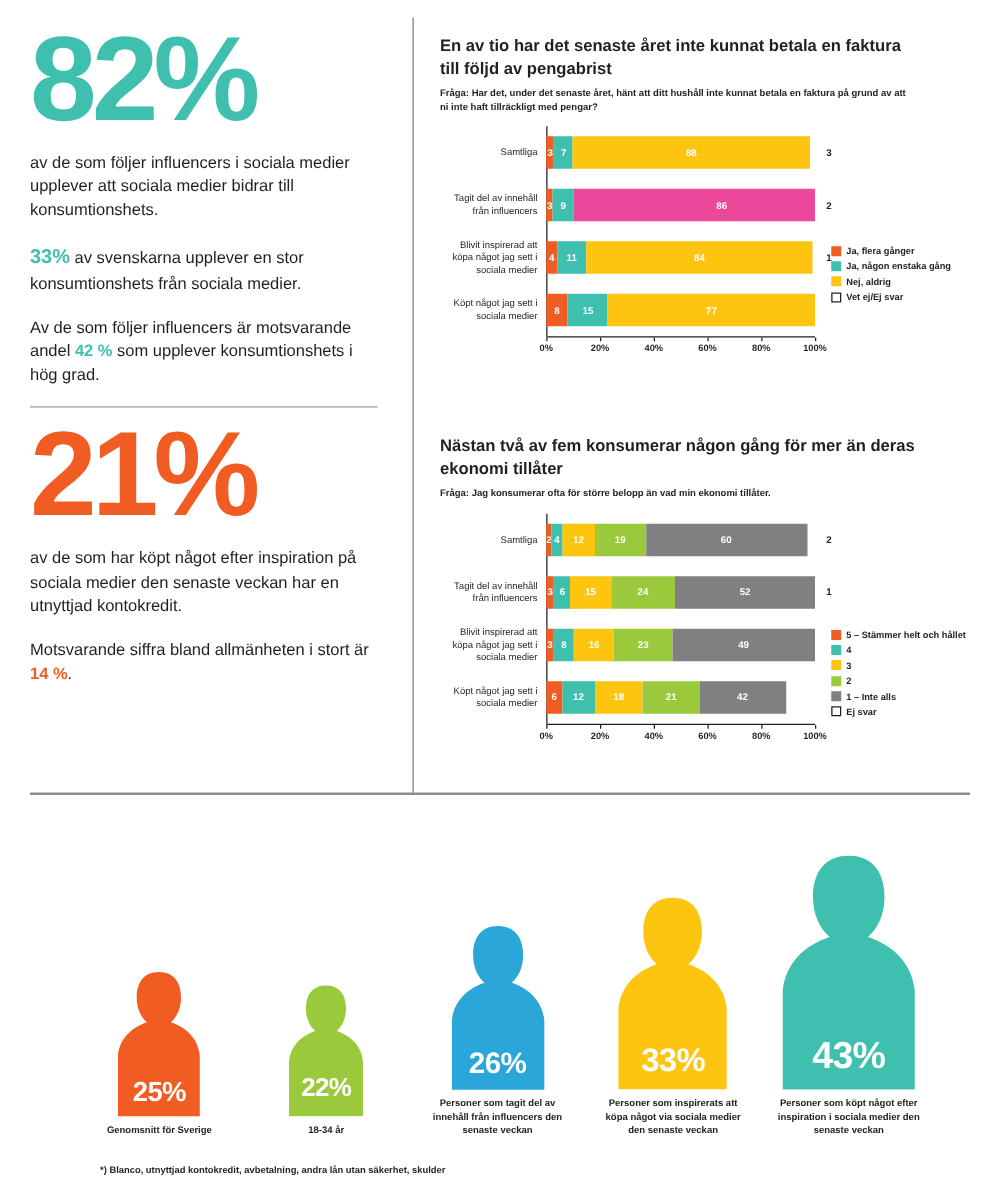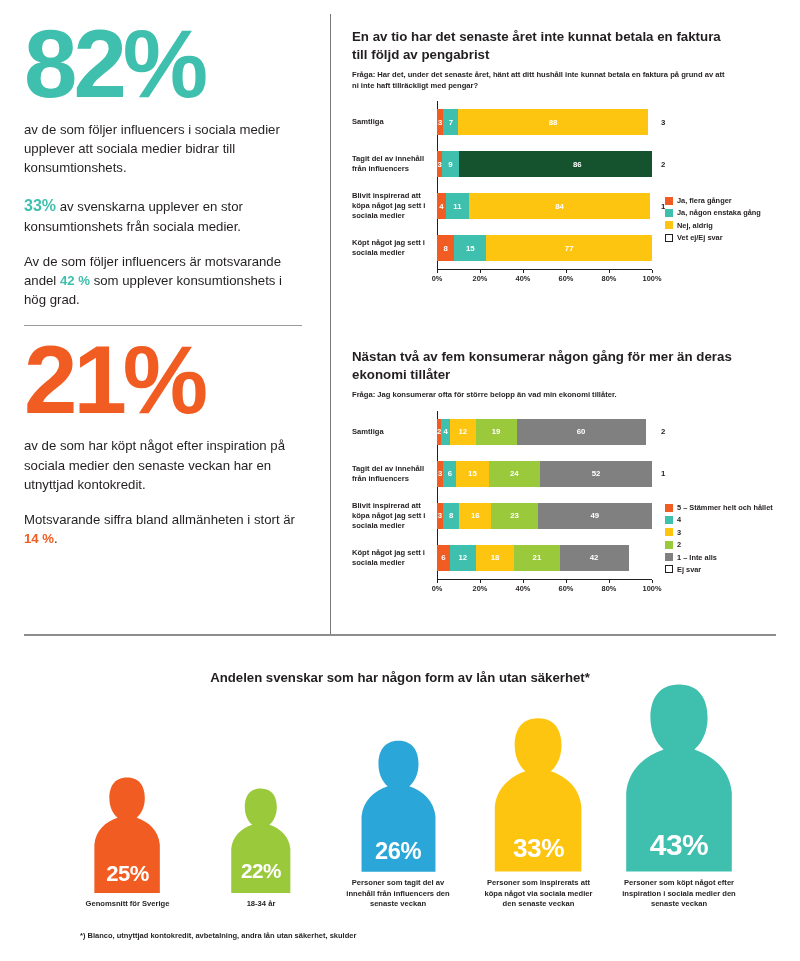--- a/index.html
+++ b/index.html
@@ -55,22 +55,22 @@
     margin:0 0 7px 0; color:#231f20; width:385px;
   }
   .chart-question {
     font-size:7.6px; line-height:1.38; margin:0 0 10px 0; color:#231f20;
     font-weight:bold; width:380px;
   }
 
   .chart-area { position:relative; }
   .bar-row { display:flex; align-items:center; margin-bottom:0; }
   .bar-label {
-    width:85px; padding-right:7px;
-    font-size:7.6px; line-height:1.32; font-weight:bold; color:#231f20;
+    width:85px; text-align:right; padding-right:7px;
+    font-size:7.6px; line-height:1.32; font-weight:normal; color:#231f20;
   }
   .bar-track {
     position:relative; height:26px; width:215px;
     display:flex; align-items:stretch;
   }
   .seg {
     display:flex; align-items:center; justify-content:center;
     color:#ffffff; font-size:7.8px; font-weight:bold; overflow:hidden;
   }
   .outside-val {
@@ -179,21 +179,21 @@
           <div class="seg" style="background: rgb(63, 191, 173); width: 15.05px;">7</div>
           <div class="seg" style="background: rgb(253, 197, 16); width: 189.2px;">88</div>
         </div>
         <div class="outside-val">3</div>
       </div>
       <div class="bar-row" style="height: 42px;">
         <div class="bar-label">Tagit del av innehåll från influencers</div>
         <div class="bar-track">
           <div class="seg" style="background: rgb(241, 92, 34); width: 6.45px;">3</div>
           <div class="seg" style="background: rgb(63, 191, 173); width: 19.35px;">9</div>
-          <div class="seg" style="background: #14532d; width: 222px; padding-left: 44px;">86</div>
+          <div class="seg" style="background: #ec4899; width: 222px; padding-left: 44px;">86</div>
         </div>
         <div class="outside-val">2</div>
       </div>
       <div class="bar-row" style="height: 42px;">
         <div class="bar-label">Blivit inspirerad att köpa något jag sett i sociala medier</div>
         <div class="bar-track">
           <div class="seg" style="background: rgb(241, 92, 34); width: 8.6px;">4</div>
           <div class="seg" style="background: rgb(63, 191, 173); width: 23.65px;">11</div>
           <div class="seg" style="background: rgb(253, 197, 16); width: 180.6px;">84</div>
         </div>
@@ -329,21 +329,20 @@
         <span>1 – Inte alls</span>
       </div>
       <div class="legend-item">
         <span class="legend-swatch empty"></span>
         <span>Ej svar</span>
       </div>
     </div>
 </div>
 
 <div id="bottom-section">
-  <h2 id="bottom-title">Andelen svenskar som har någon form av lån utan säkerhet*</h2>
   <div id="people-row">
       <div class="person-col">
         <div class="person-figure" style="width: 68.2px; height: 117.8px;">
           <svg class="person-svg" viewBox="0 0 100 172" width="68.2" height="117.8">
             <path d="M50 2 C31 2 24 16 24 32 C24 45 29 55 36 61 C18 67 4 80 2 100 L2 172 L98 172 L98 100 C96 80 82 67 64 61 C71 55 76 45 76 32 C76 16 69 2 50 2 Z" fill="#F15C22"></path>
           </svg>
           <div class="person-pct" style="font-size: 22.02px; bottom: 6.2px;">25%</div>
         </div>
         <div class="person-caption" style="width: 115px;">Genomsnitt för Sverige</div>
       </div>

